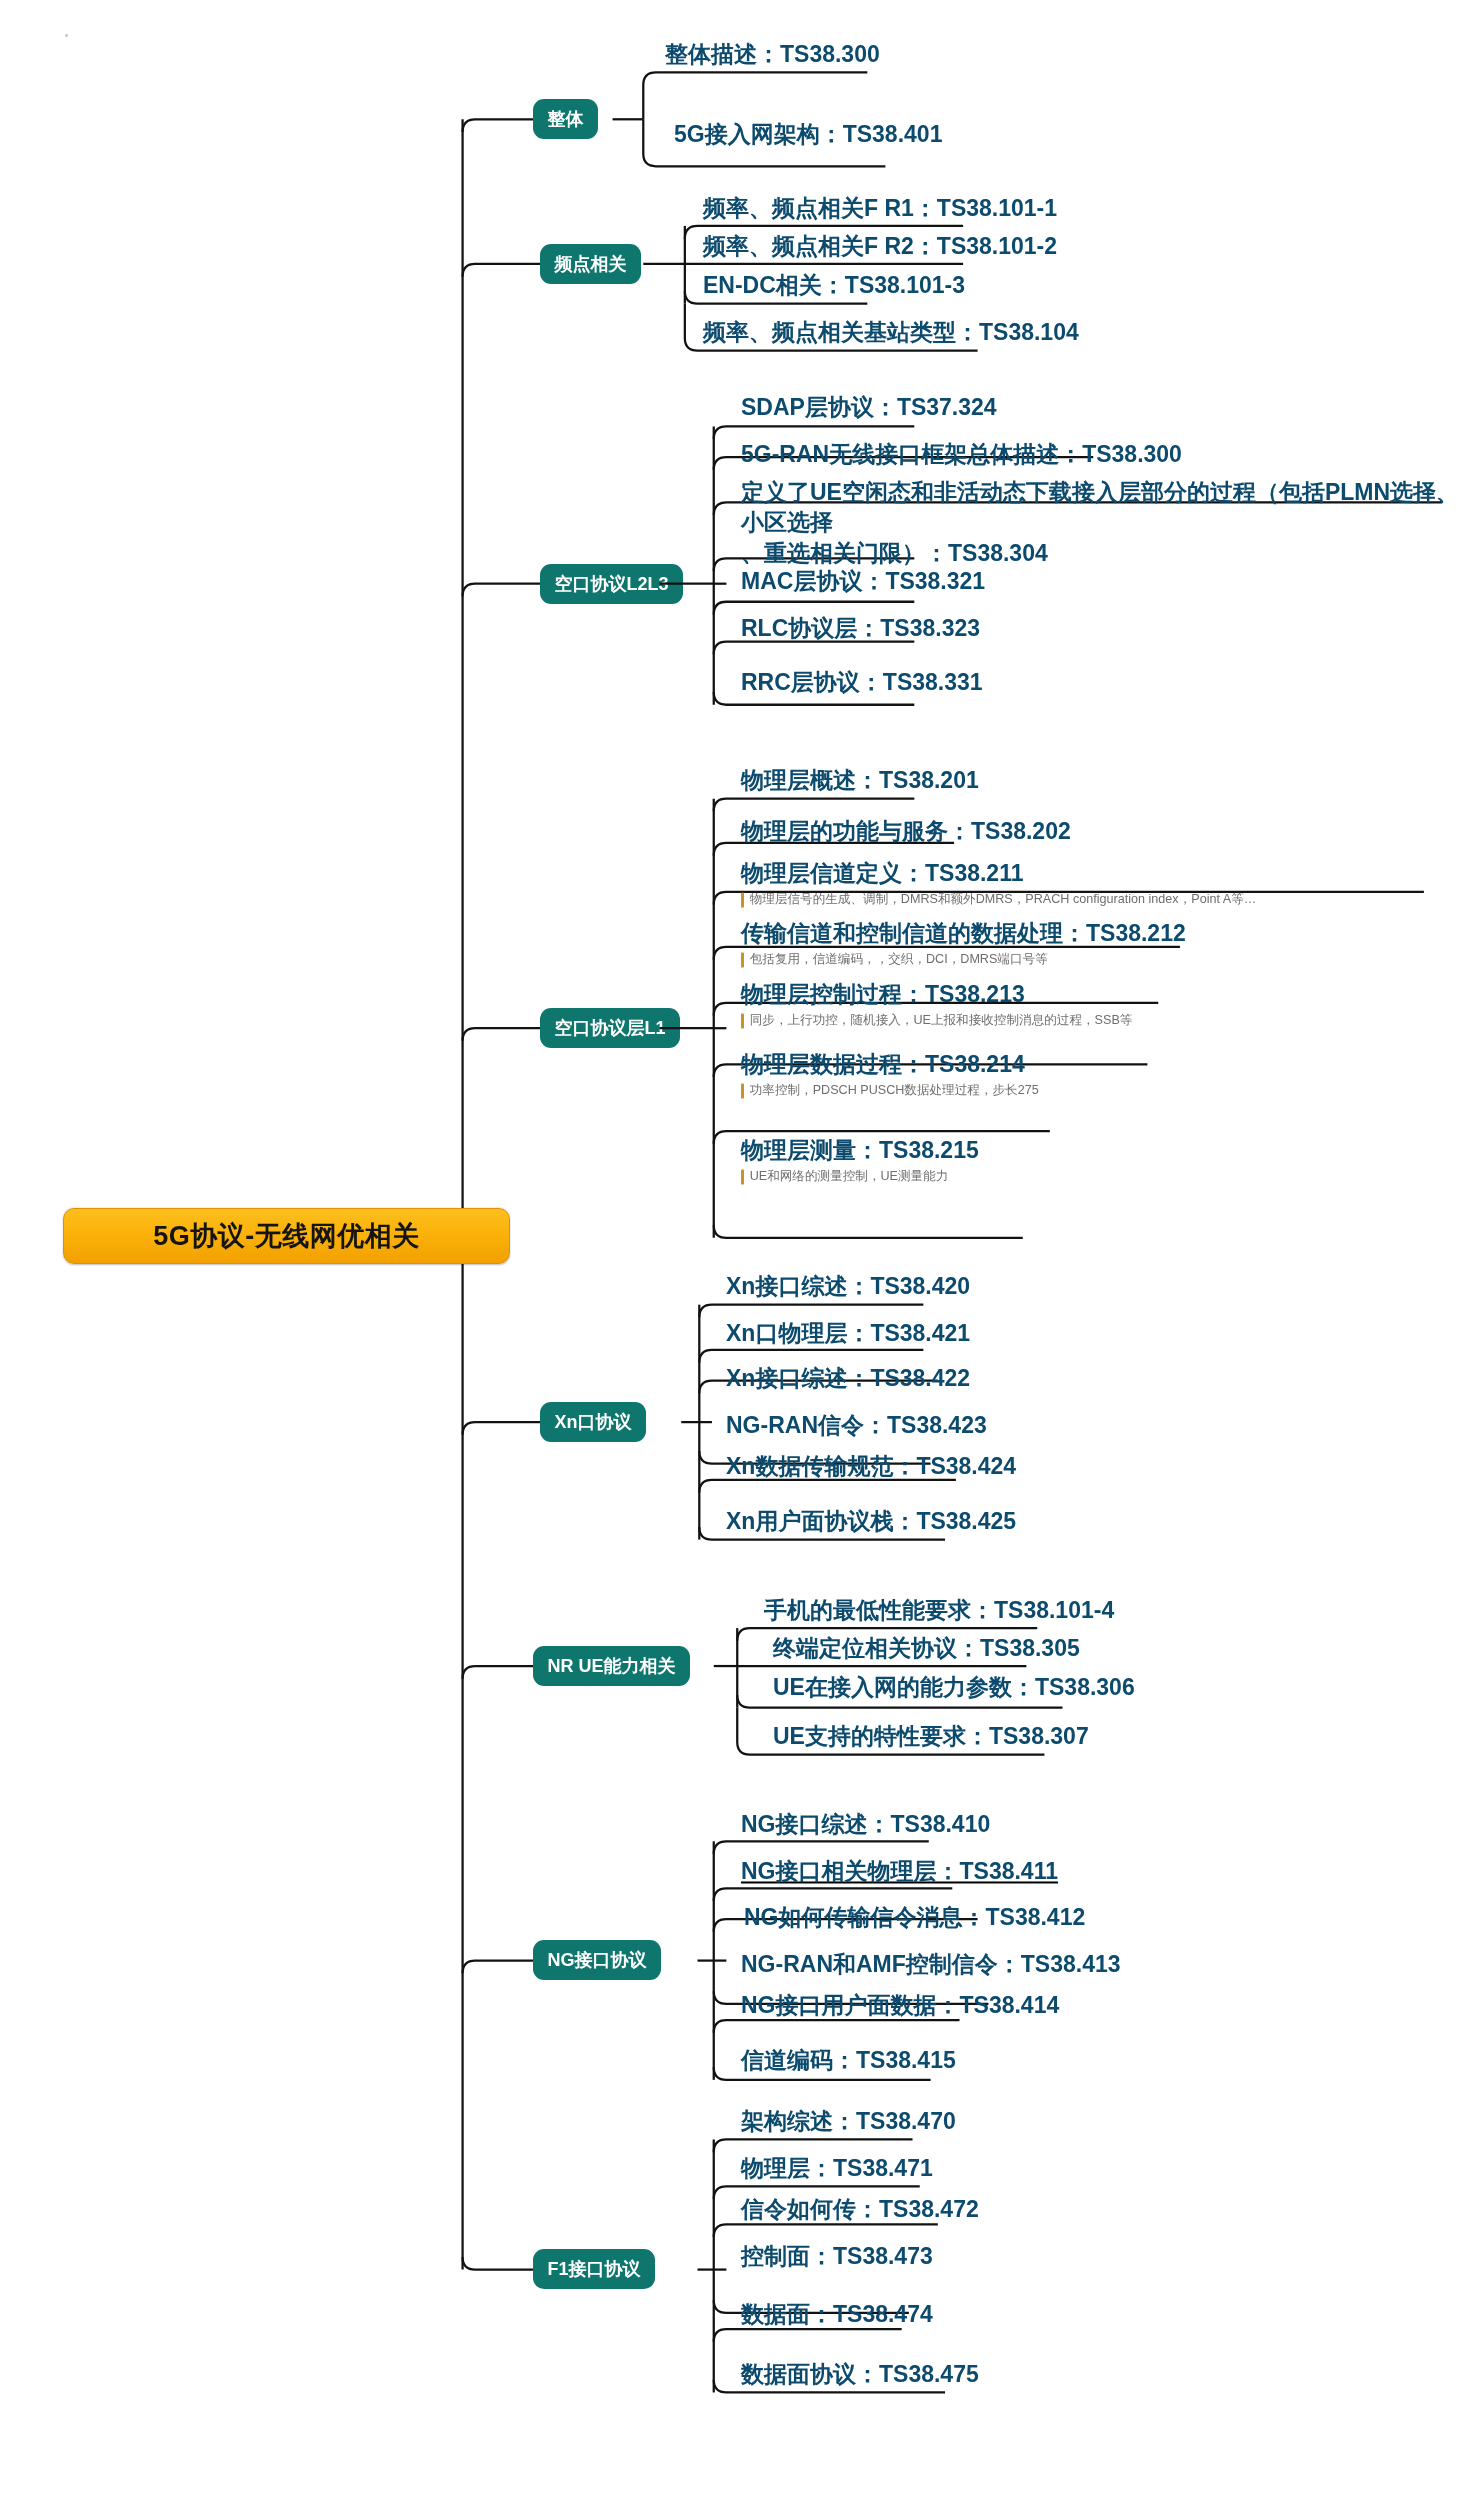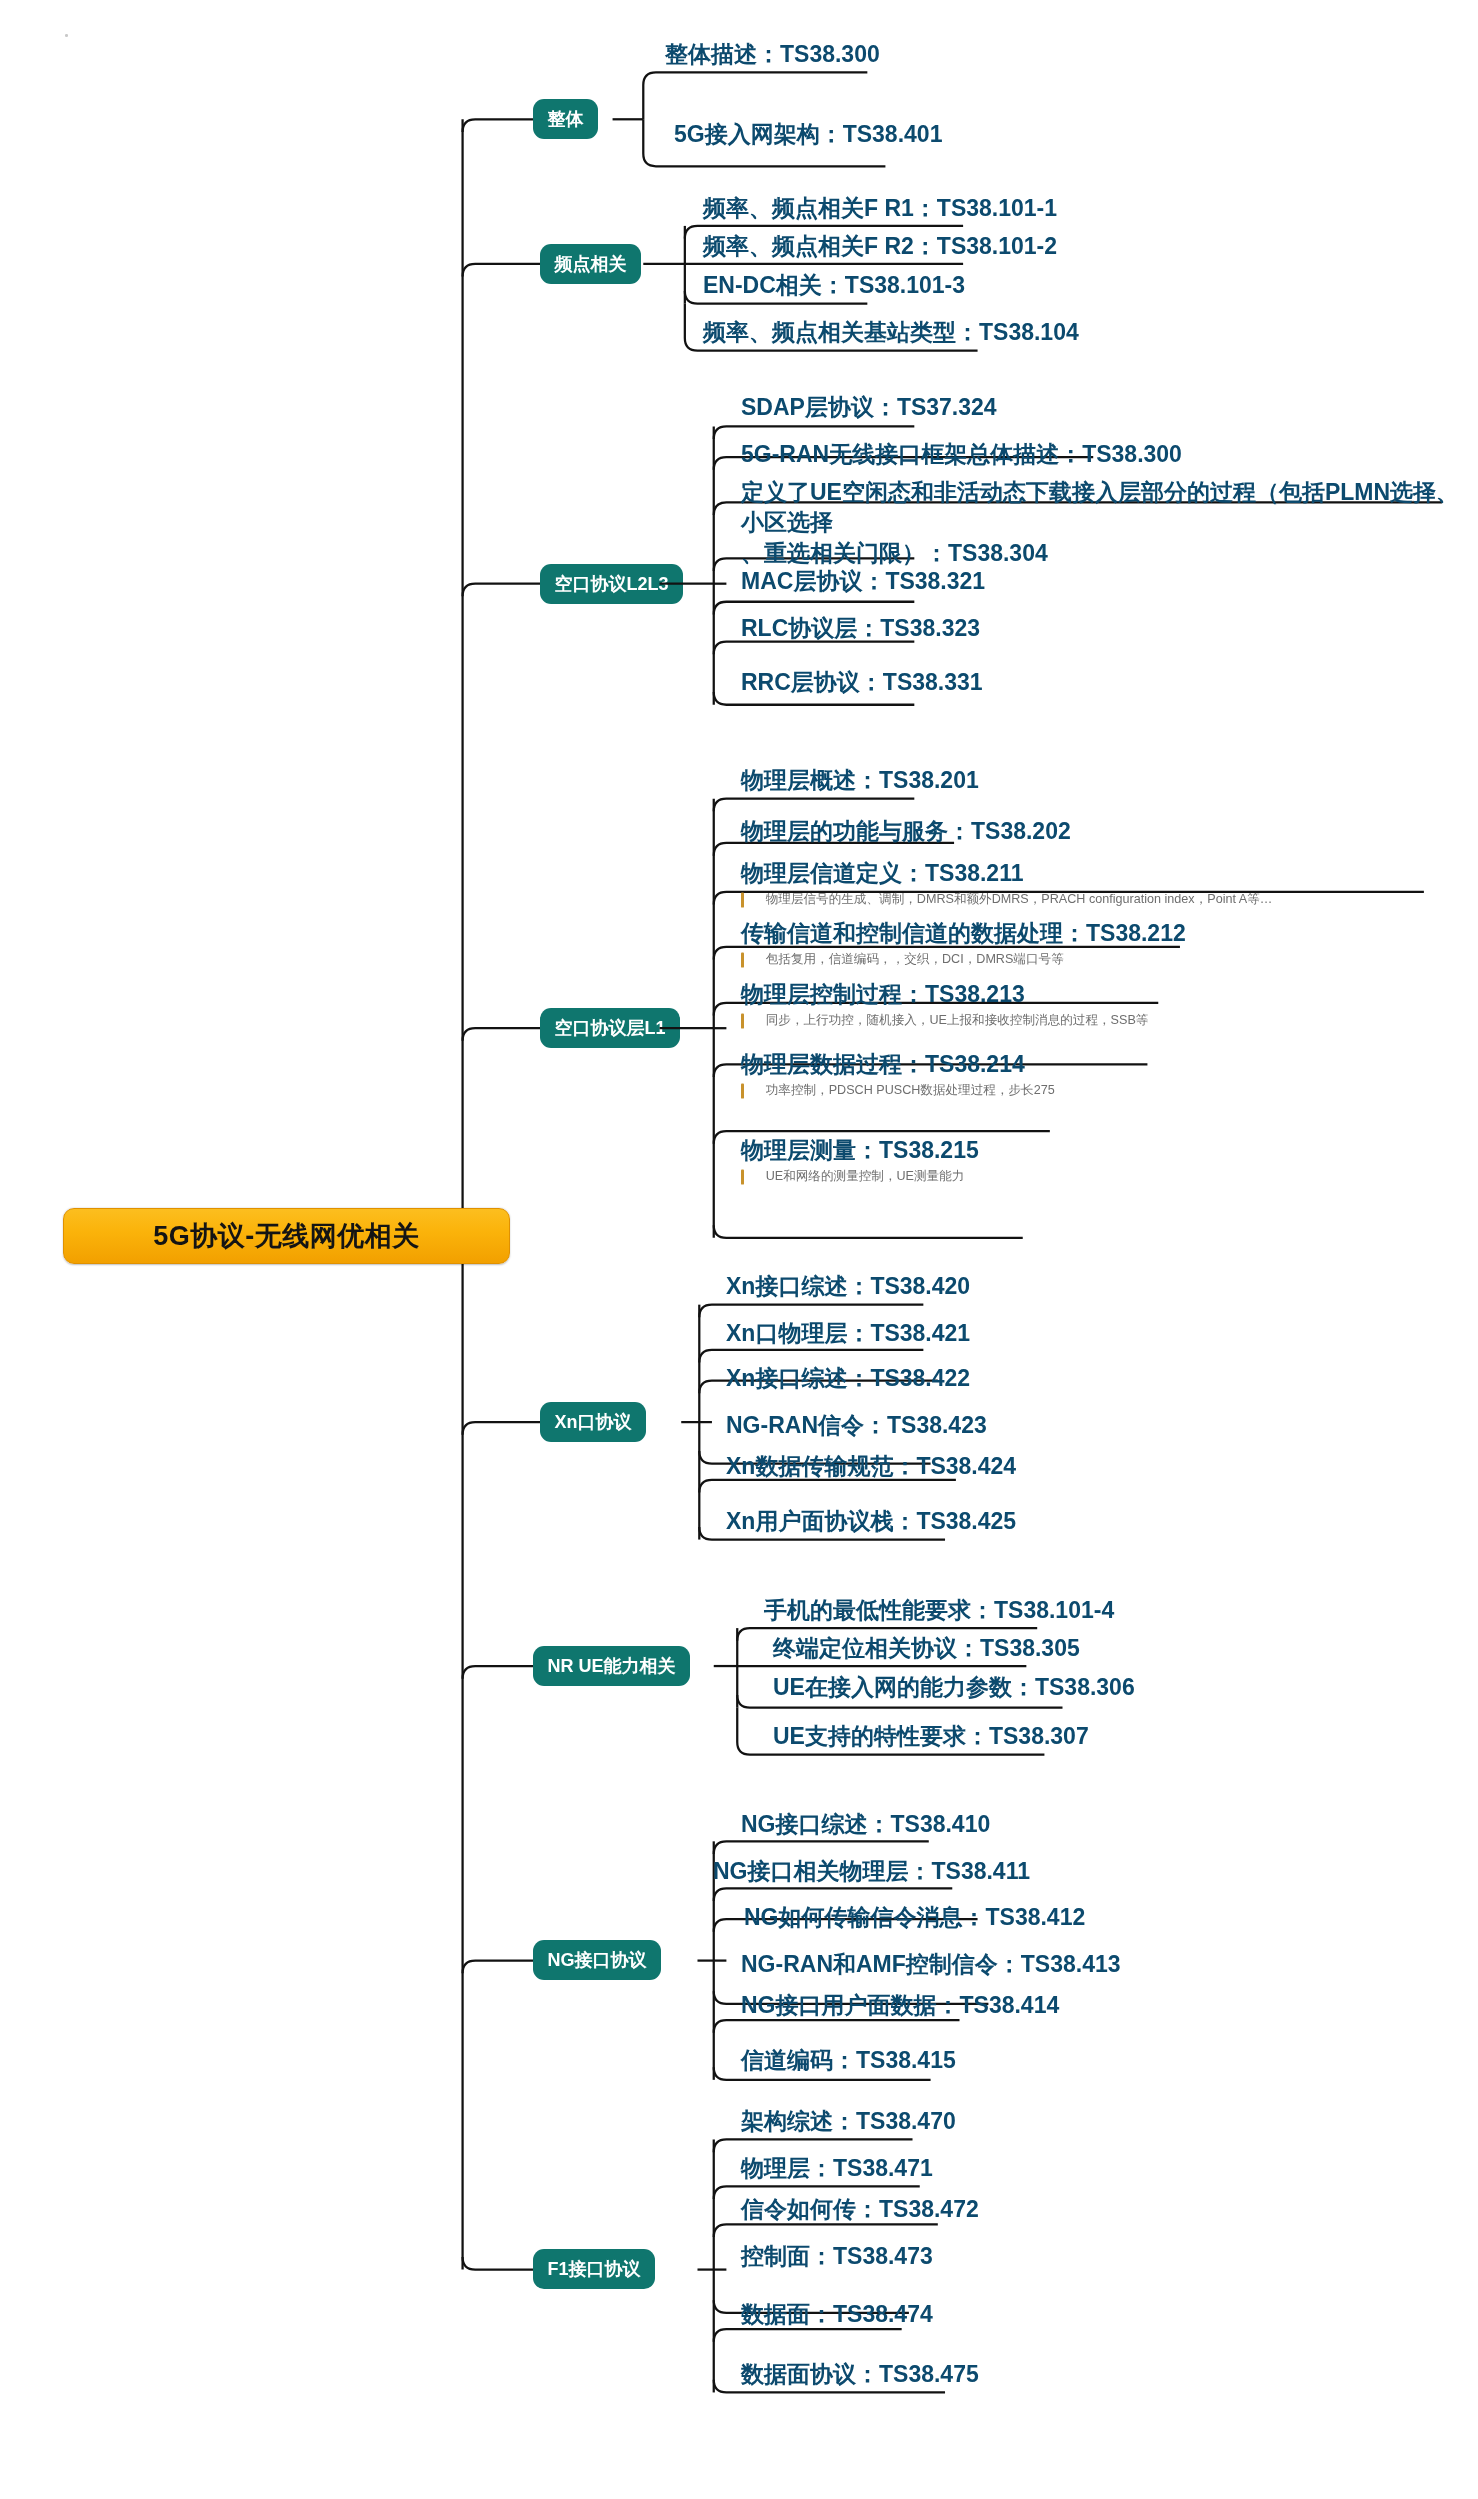--- a/index.html
+++ b/index.html
@@ -65,21 +65,21 @@
     font-size: 23px;
     font-weight: 700;
     color: #0c4a6e;
     line-height: 1.32;
     display: block;
   }
   .leaf-title.thin { font-weight: 600; }
   .leaf-note {
     display: flex;
     align-items: flex-start;
-    gap: 22px;
+    gap: 6px;
     margin-top: 2.7px;
   }
   .note-bar {
     width: 2.7px;
     flex: 0 0 2.7px;
     align-self: stretch;
     min-height: 15.4px;
     background: #c8922c;
     border-radius: 0.9px;
     margin-top: 1.8px;
@@ -331,21 +331,21 @@
       <path d="M790 2138 Q 790 2124 804 2124 H 1082"></path>
       <path d="M790 2170 H 804"></path>
       <path d="M790 2204 Q 790 2218 804 2218 H 1094"></path>
       <path d="M790 2250 Q 790 2236 804 2236 H 1062"></path>
       <path d="M790 2288 Q 790 2302 804 2302 H 1030"></path>
     </g>
   </svg>
   <div class="leaf" style="left:732px; top:1826px;">
     <span class="leaf-title">NG接口综述：TS38.410</span>
   </div>
-  <div class="leaf" style="left:704px; top:1873px;">
+  <div class="leaf" style="left:732px; top:1873px;text-decoration:underline;">
     <span class="leaf-title">NG接口相关物理层：TS38.411</span>
   </div>
   <div class="leaf" style="left:735px; top:1919px;text-align:right;">
     <span class="leaf-title">NG如何传输信令消息：TS38.412</span>
   </div>
   <div class="leaf" style="left:732px; top:1966px;">
     <span class="leaf-title">NG-RAN和AMF控制信令：TS38.413</span>
   </div>
   <div class="leaf" style="left:732px; top:2007px;">
     <span class="leaf-title">NG接口用户面数据：TS38.414</span>

